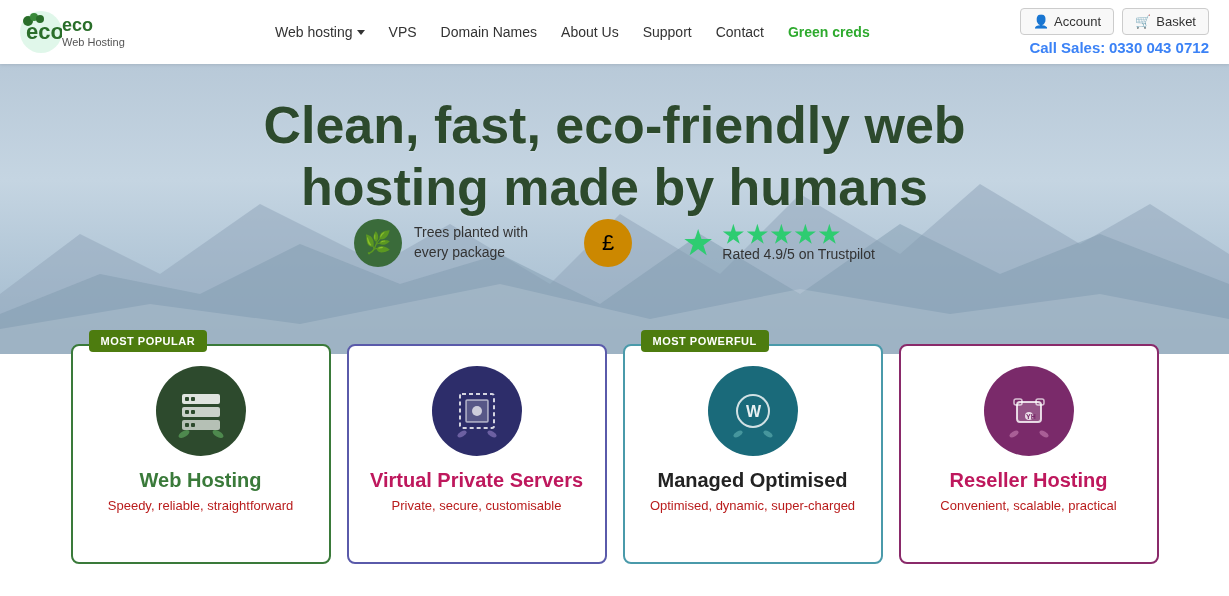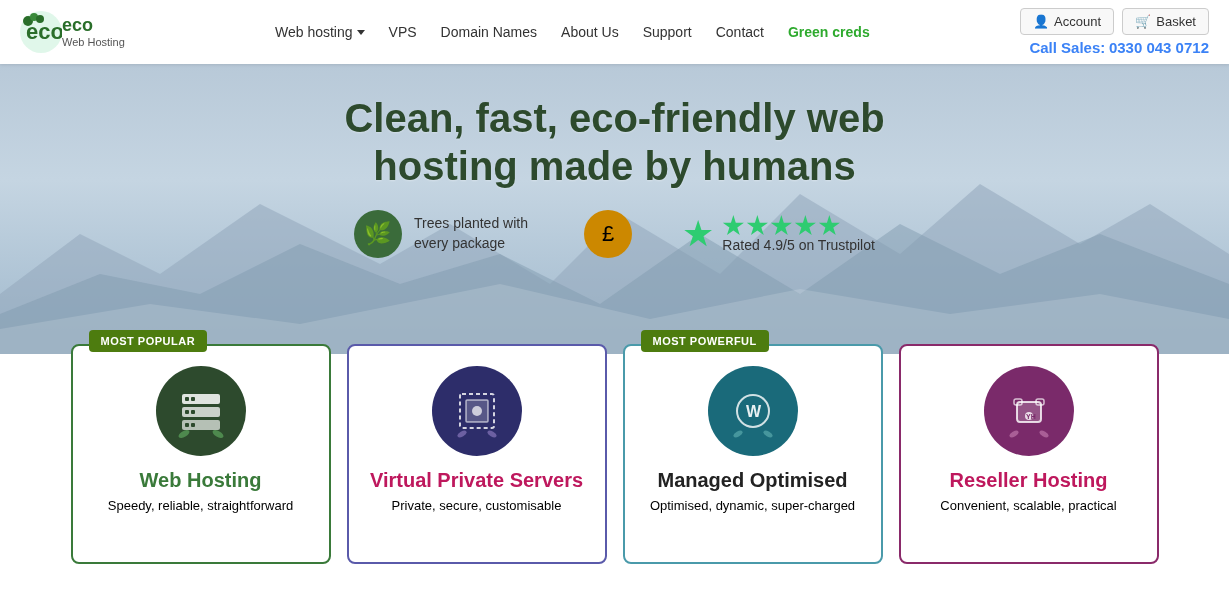--- a/index.html
+++ b/index.html
@@ -112,24 +112,23 @@
     .hero-mountains {
       position: absolute;
       bottom: 0; left: 0; right: 0;
       height: 180px;
     }
     .hero-title {
       position: relative;
       z-index: 2;
       text-align: center;
       color: #2d4a2d;
-      font-size: 40px;
+      font-size: 52px;
       font-weight: 700;
       line-height: 1.2;
-      margin-bottom: 20px;
       text-shadow: 0 1px 2px rgba(255,255,255,0.3);
     }
     .hero-badges {
       position: relative;
       z-index: 2;
       display: flex;
       gap: 50px;
       align-items: center;
       margin-bottom: 10px;
     }
@@ -240,21 +239,21 @@
       text-align: center;
       margin-bottom: 6px;
       line-height: 1.2;
     }
     .card-title.green { color: #3a7a3a; }
     .card-title.blue { color: #be185d; }
     .card-title.dark { color: #222; }
     .card-title.maroon { color: #be185d; }
     .card-desc {
       font-size: 13px;
-      color: #000000;
+      color: #b91c1c;
       text-align: center;
     }
   </style>
 </head>
 <body>
 
 <header class="header">
   <div class="logo-area">
     <svg class="logo-icon" viewBox="0 0 42 42" xmlns="http://www.w3.org/2000/svg">
       <circle cx="21" cy="21" r="21" fill="#2ecc71" opacity="0.15"></circle>

